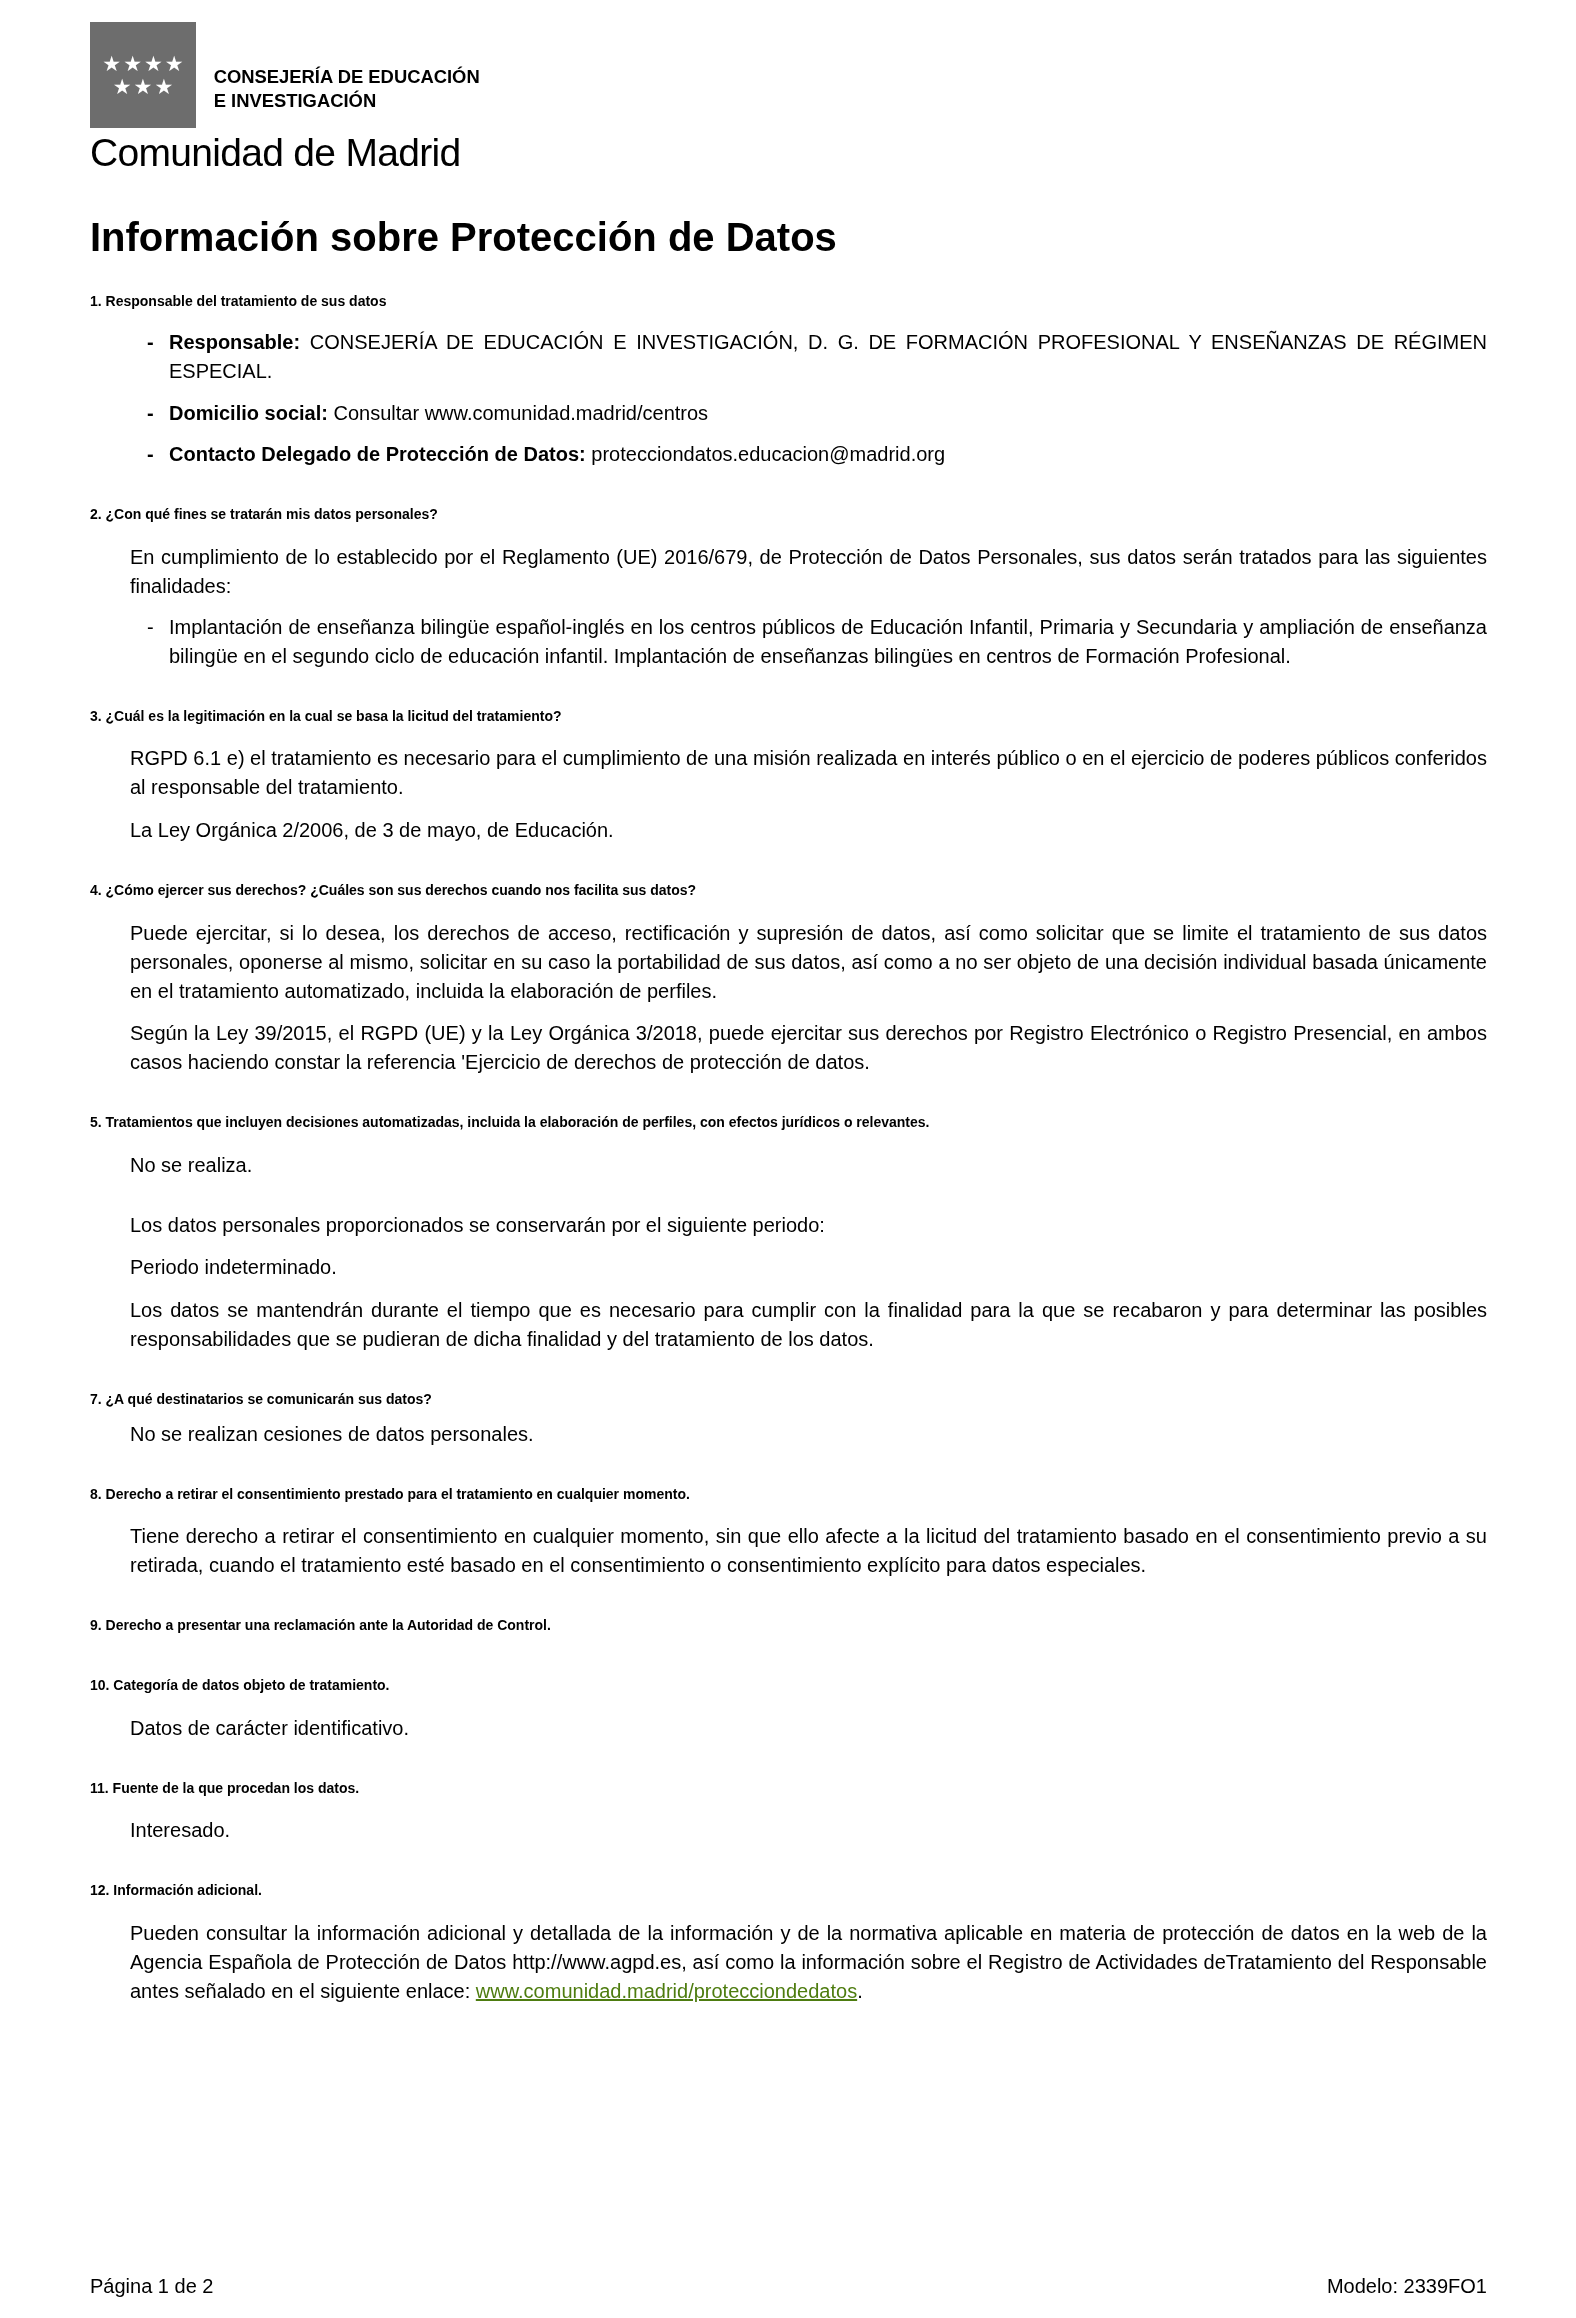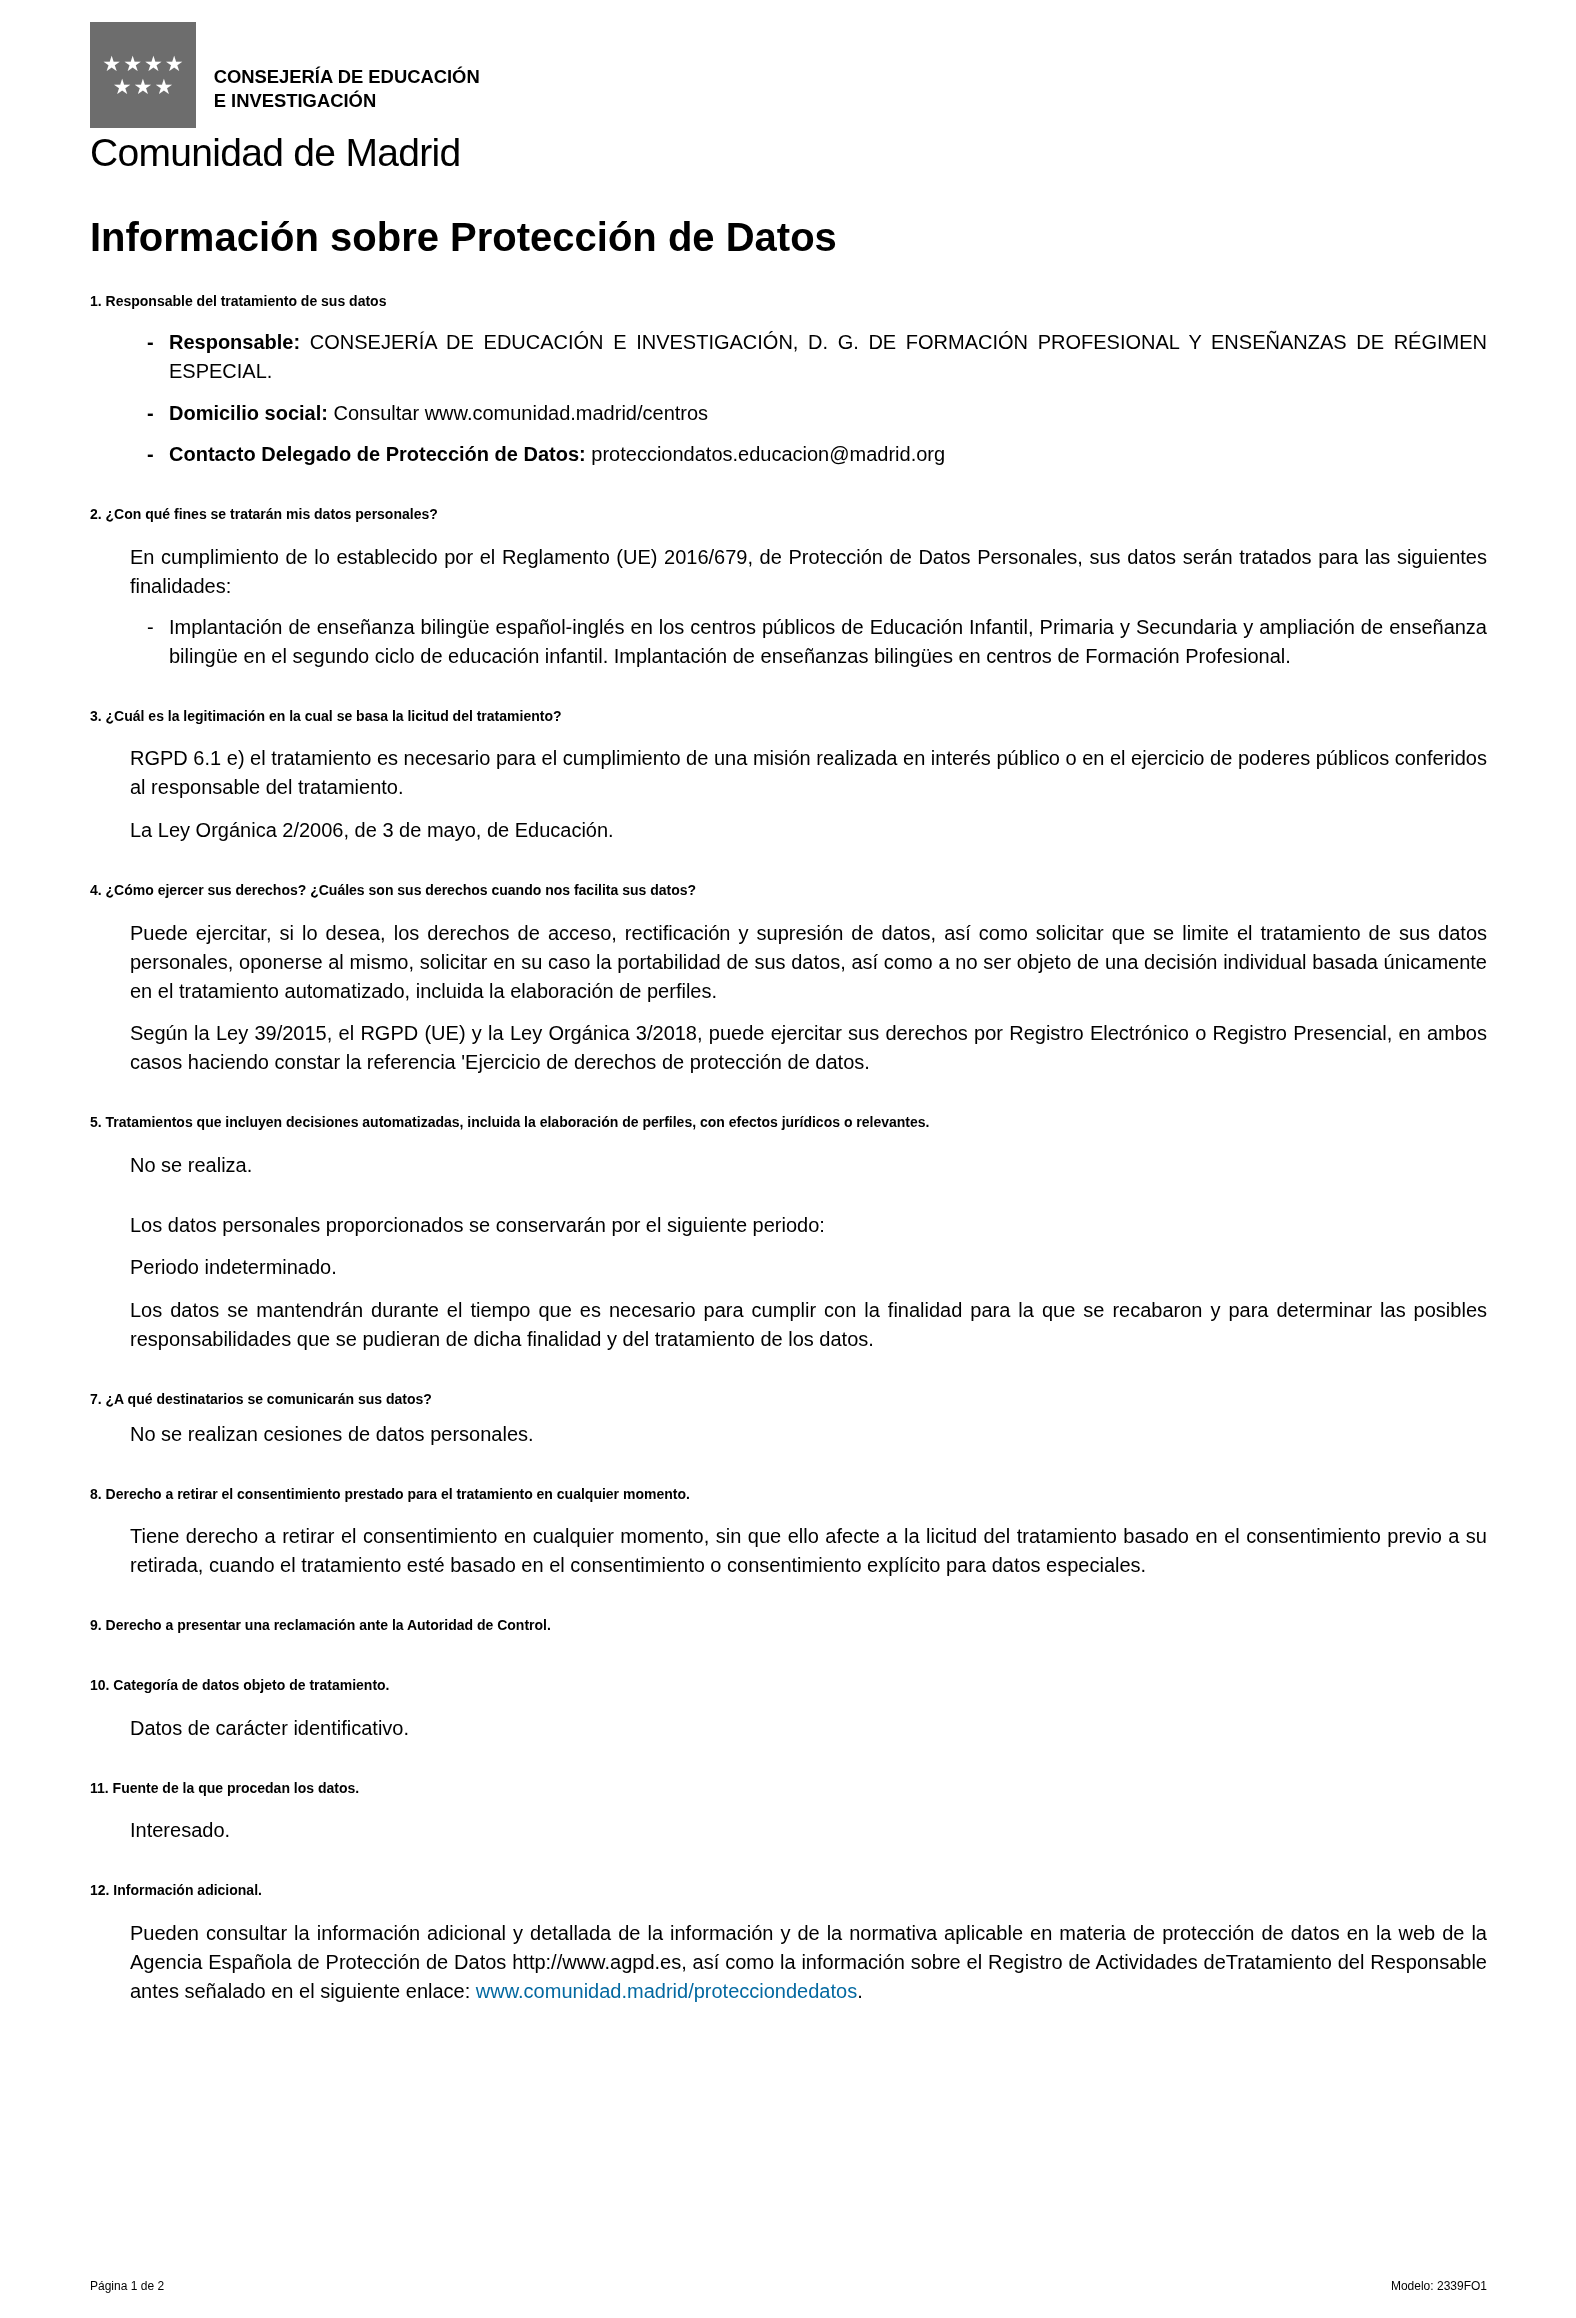--- a/index.html
+++ b/index.html
@@ -43,28 +43,28 @@
   .sec h2 { font-size: 14px; font-weight: bold; margin: 0; line-height: 29px; }
   .sec h2.justify { text-align: justify; }
   .p  { font-size: 20px; line-height: 29px; margin: 13.6px 0 0 40px; text-align: justify; }
   .p.tight { margin-top: 5.5px; }
   .bullet { display: flex; margin: 12.3px 0 0 57px; }
   .bullet .dash { flex: 0 0 22px; width: 22px; font-size: 20px; line-height: 29px; }
   .bullet .dash.bold { font-weight: bold; }
   .bullet .btxt { flex: 1; font-size: 20px; line-height: 29px; text-align: justify; }
   .btxt b { font-weight: bold; }
 
-  .doc-link { color: #0369a1; cursor: pointer; }
+  .doc-link { color: #4d7c0f; text-decoration: underline; cursor: pointer; }
 
   
   .footer {
     position: absolute;
     left: 90px; right: 90px; bottom: 23px;
     display: flex; justify-content: space-between; align-items: baseline;
-    font-size: 12px; line-height: 19px; gap: 20px;
+    font-size: 20px; line-height: 19px; gap: 20px;
   }
 </style>
 </head>
 <body>
 
 <div class="page">
   <div class="content">
 
     <header>
       <div class="logo-row">

